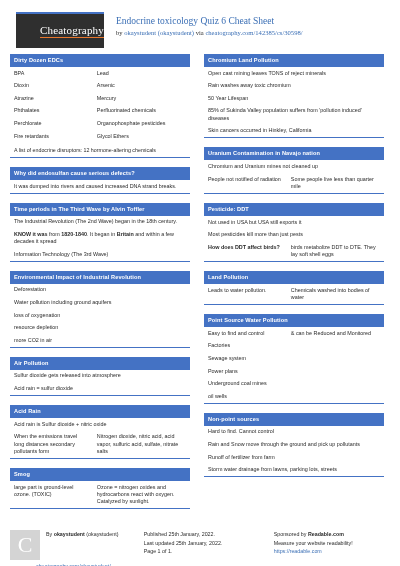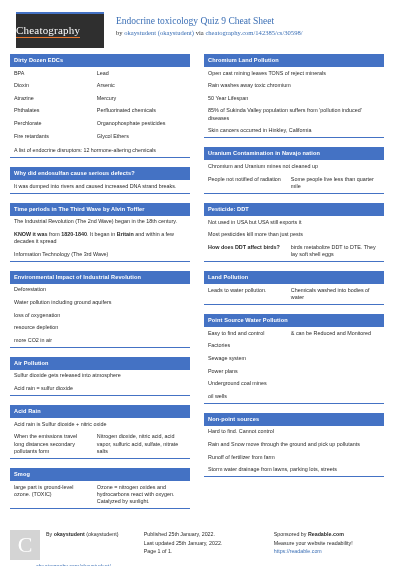--- a/index.html
+++ b/index.html
@@ -8,21 +8,21 @@
     background:#ffffff;
     font-family:"Liberation Sans", sans-serif;
     overflow:hidden;
   }
   .page{position:relative;width:400px;height:566px;box-sizing:border-box;}
 
   
   .header{display:flex;align-items:flex-start;padding:12px 8px 6px 16px;}
   .logo{
     width:88px;height:34px;background:#2f2f2f;border-top:2px solid #4472C4;
-    display:flex;align-items:center;justify-content:flex-start;flex:0 0 auto;
+    display:flex;align-items:center;justify-content:flex-end;flex:0 0 auto;
   }
   .logo-text{
     font-family:"Liberation Serif", serif;color:#ffffff;font-size:11px;
     letter-spacing:.2px;border-bottom:1.5px solid #e8762c;padding-bottom:1px;
     white-space:nowrap;
   }
   .head-txt{margin-left:12px;padding-top:3px;}
   .sheet-title{
     font-family:"Liberation Serif", serif;color:#3b6fb5;font-size:9.5px;
     line-height:12px;white-space:nowrap;
@@ -71,21 +71,21 @@
 </head>
 <body>
 
 <div class="page">
 
   <div class="header">
     <div class="logo">
       <span class="logo-text">Cheatography</span>
     </div>
     <div class="head-txt">
-      <div class="sheet-title">Endocrine toxicology Quiz 9 Cheat Sheet</div>
+      <div class="sheet-title">Endocrine toxicology Quiz 6 Cheat Sheet</div>
       <div class="byline">
         <span>by </span><a class="f-link" style="display:inline" href="#">okaystudent (okaystudent)</a><span> via </span><a class="f-link" style="display:inline" href="#">cheatography.com/142385/cs/30598/</a>
       </div>
     </div>
   </div>
 
   <div class="cols">
     <div class="col" id="col-left">
         <div class="blk">
           <div class="blk-h">Dirty Dozen EDCs</div>

